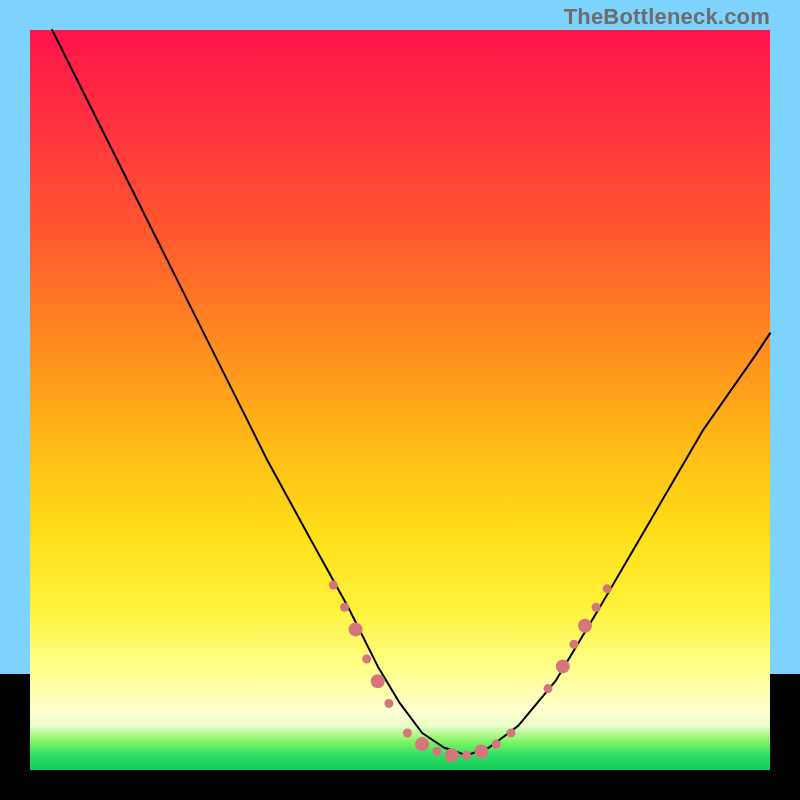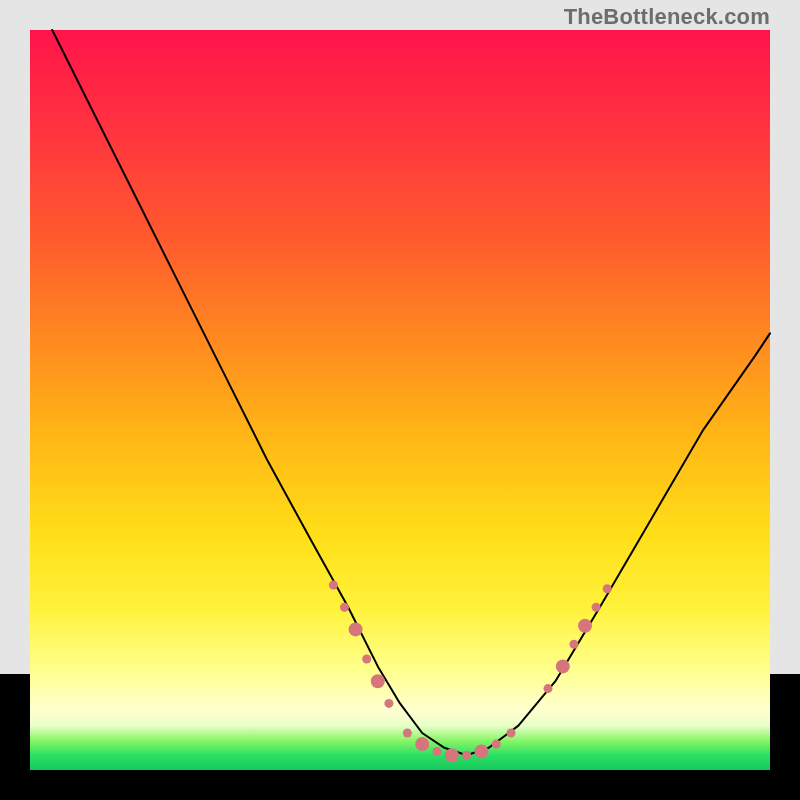--- a/index.html
+++ b/index.html
@@ -8,21 +8,21 @@
     width: 800px;
     height: 800px;
     background: #000;
     overflow: hidden;
     font-family: Arial, Helvetica, sans-serif;
   }
   #stage {
     position: relative;
     width: 800px;
     height: 674px;
-    background: #e5e5e5;
+    background: #7dd3fc;
     text-align: right;
   }
   #plot {
     position: absolute;
     left: 30px;
     top: 30px;
     width: 740px;
     height: 740px;
     
     background: linear-gradient(

